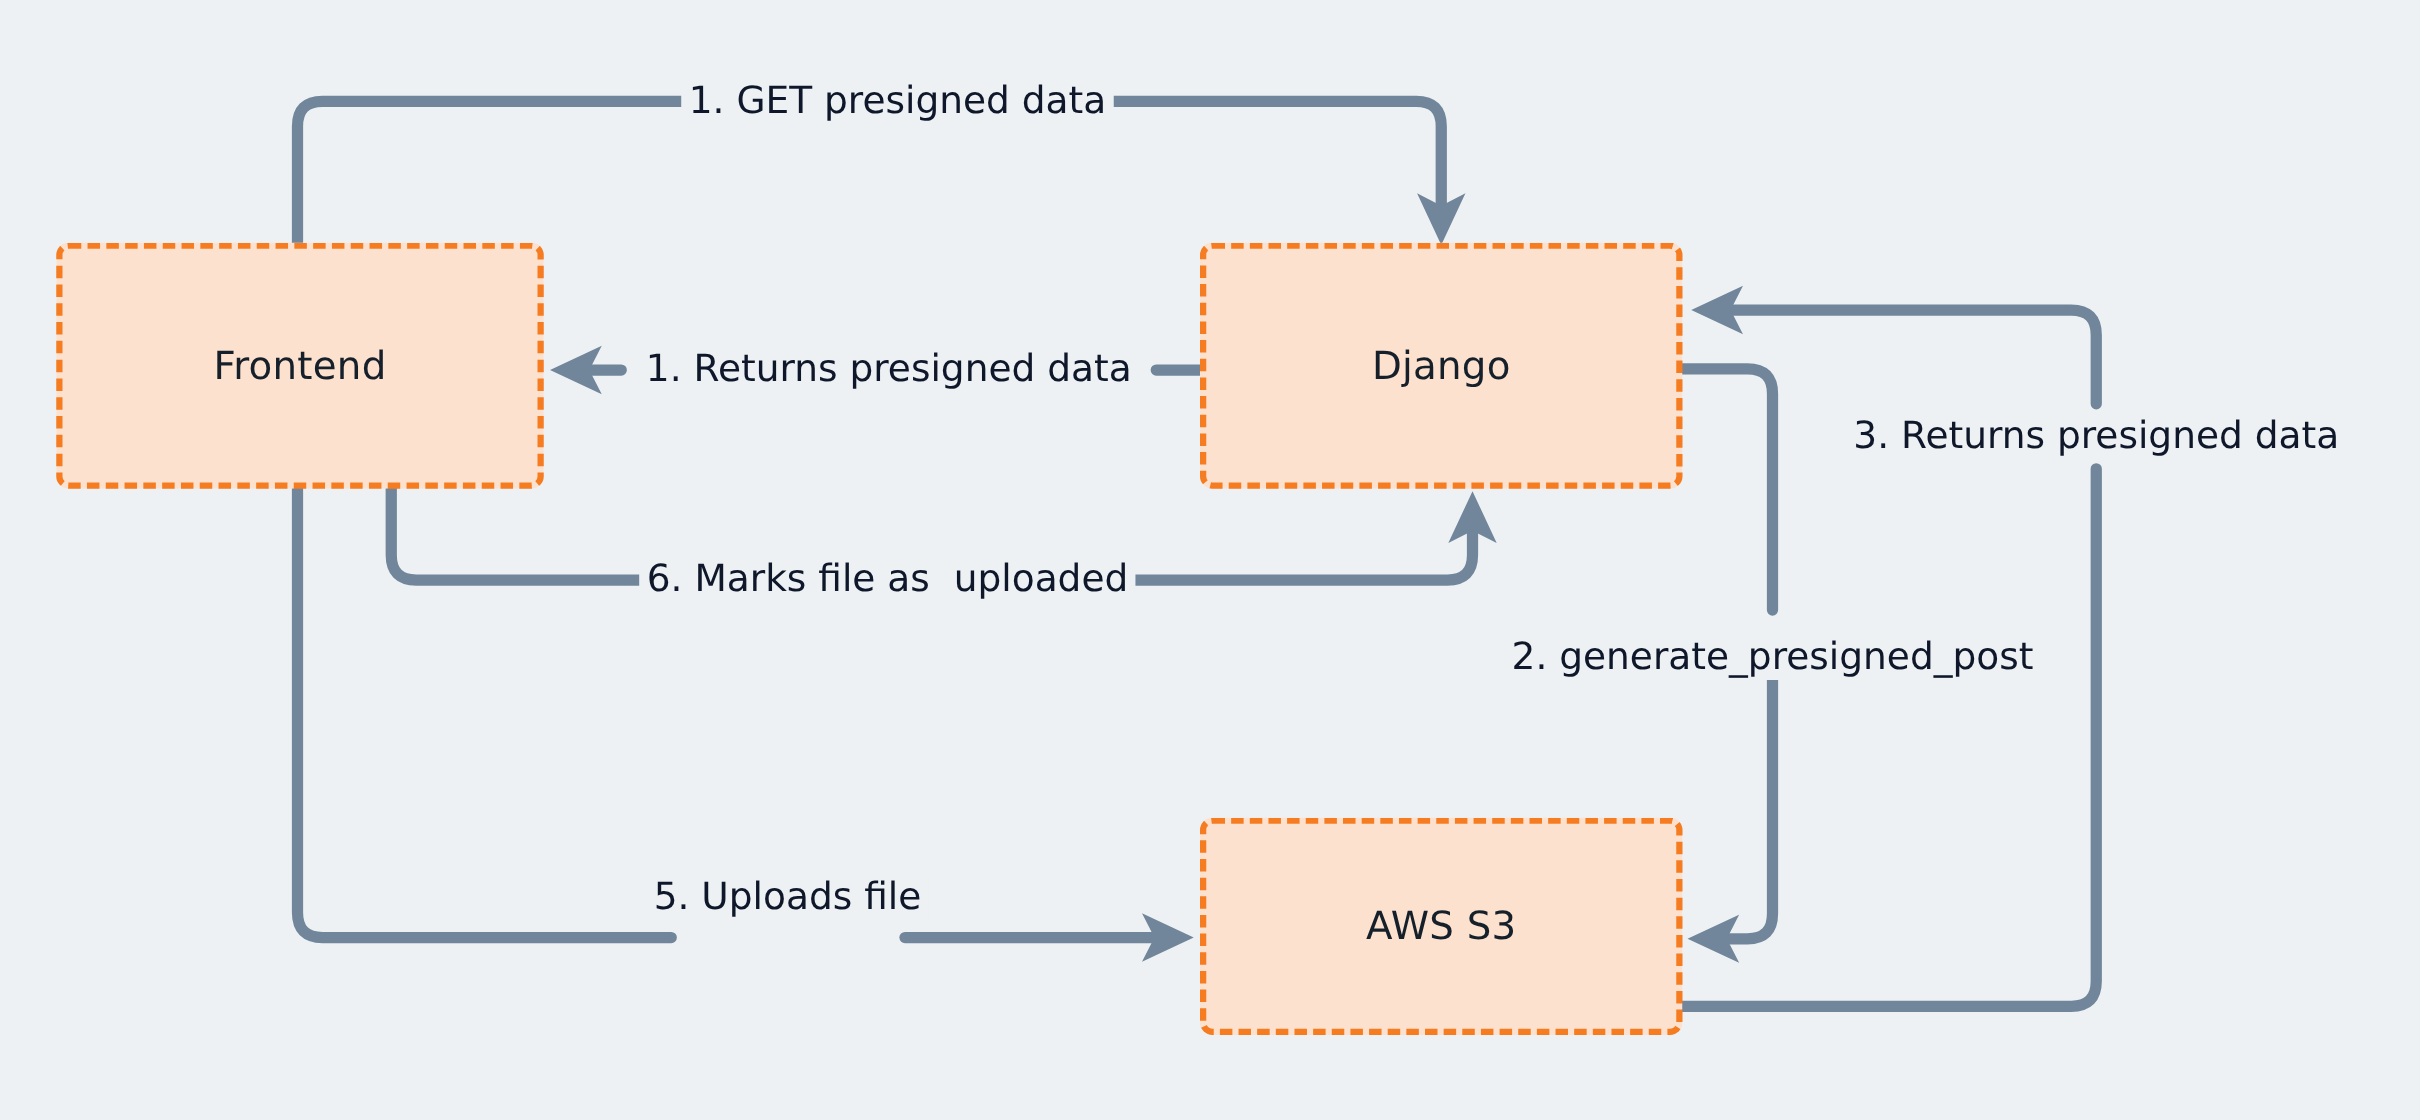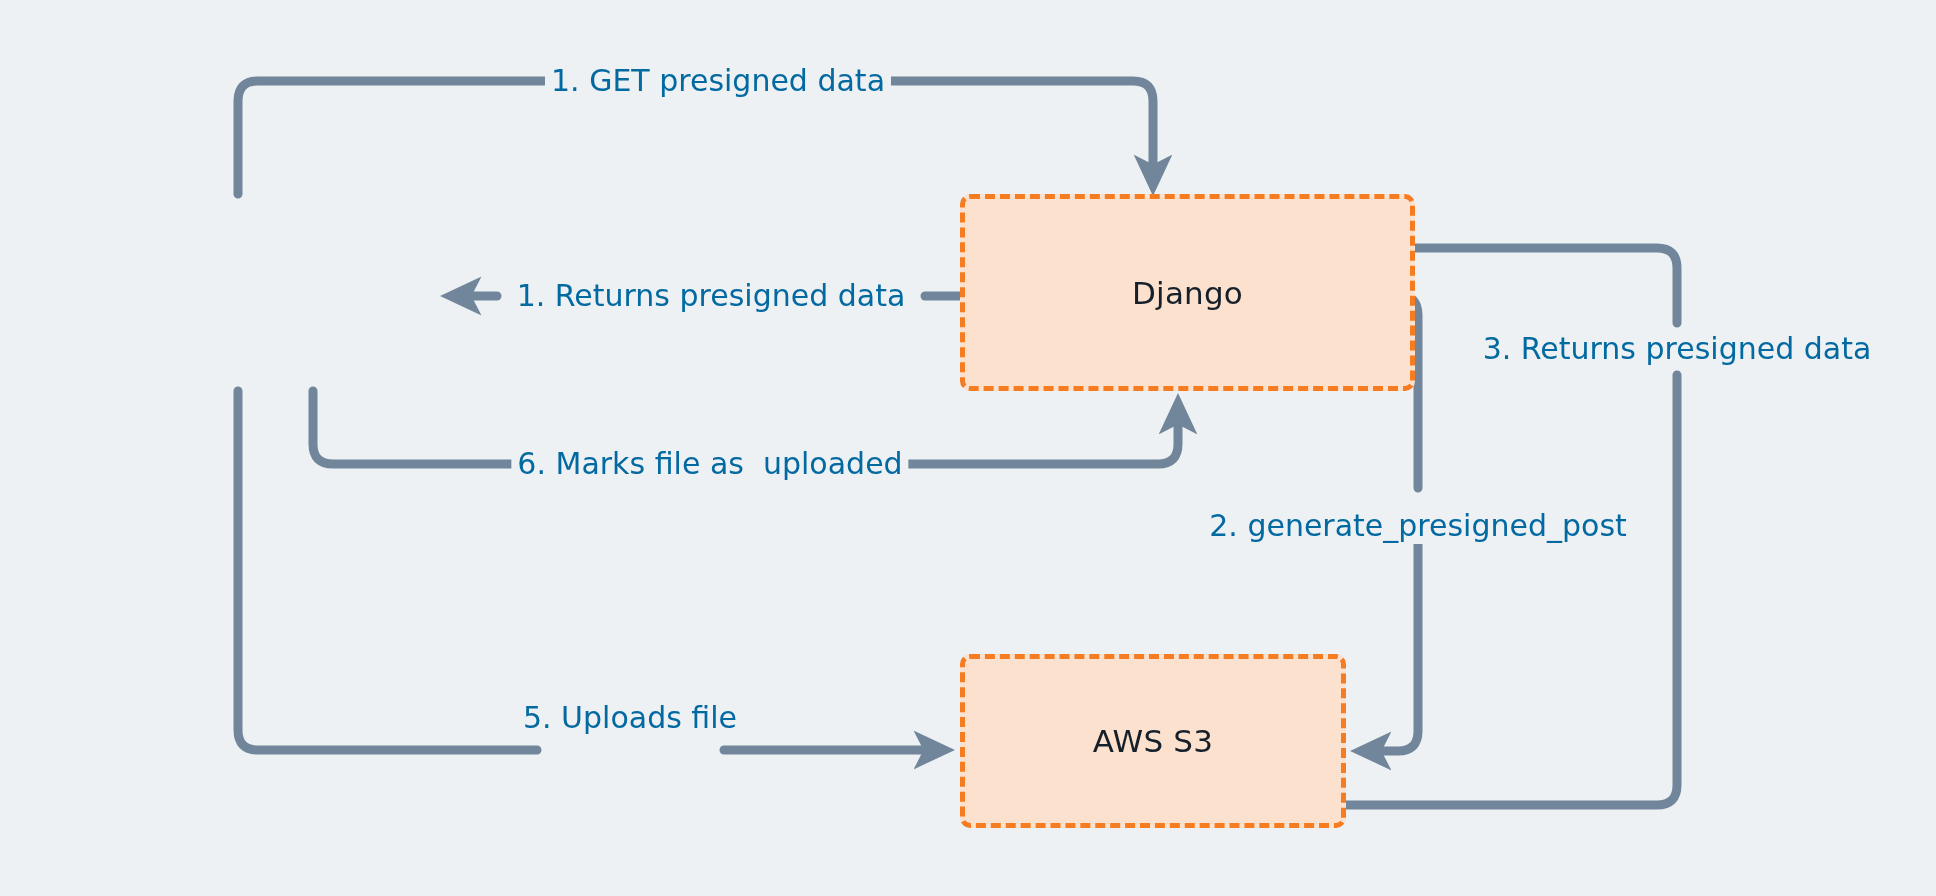--- a/index.html
+++ b/index.html
@@ -39,21 +39,21 @@
   .node-label {
     font-size: 31px;
     color: #15202b;
     letter-spacing: 0.2px;
     white-space: pre;
     font-family: "DejaVu Sans", "Liberation Sans", sans-serif;
   }
   .edge-label {
     position: absolute;
     font-size: 30px;
-    color: #0369a1;
+    color: #0f172a;
     white-space: pre;
     line-height: 1;
     font-family: "DejaVu Sans", "Liberation Sans", sans-serif;
     background: #edf1f4;
     padding: 3px 6px;
     transform: translate(-50%, -50%);
     text-align: center;
   }
 </style>
 </head>
@@ -84,22 +84,25 @@
 
       <path d="M 313,391 L 313,444 Q 313,464 333,464 L 560,464"></path>
       <path marker-end="url(#arrowhead)" d="M 861,464 L 1158,464 Q 1178,464 1178,444 L 1178,411"></path>
 
       <path d="M 238,391 L 238,730 Q 238,750 258,750 L 537,750"></path>
       <path marker-end="url(#arrowhead)" d="M 724,750 L 937,750"></path>
 
     </g>
   </svg>
 
+  <div class="node-box" style="left:45px; top:194px; width:390px; height:197px;">
+    <span class="node-label">Frontend</span>
+  </div>
 
-  <div class="node-box" style="left:960px; top:194px; width:455px; height:197px;">
+  <div class="node-box" style="left:960px; top:194px; width:386px; height:197px;">
     <span class="node-label">Django</span>
   </div>
 
   <div class="node-box" style="left:960px; top:654px; width:386px; height:174px;">
     <span class="node-label">AWS S3</span>
   </div>
 
   <div class="edge-label" style="left:718px; top:81px;">1. GET presigned data</div>
 
   <div class="edge-label" style="left:1418px; top:514px;margin-top:12px;">2. generate_presigned_post</div>

